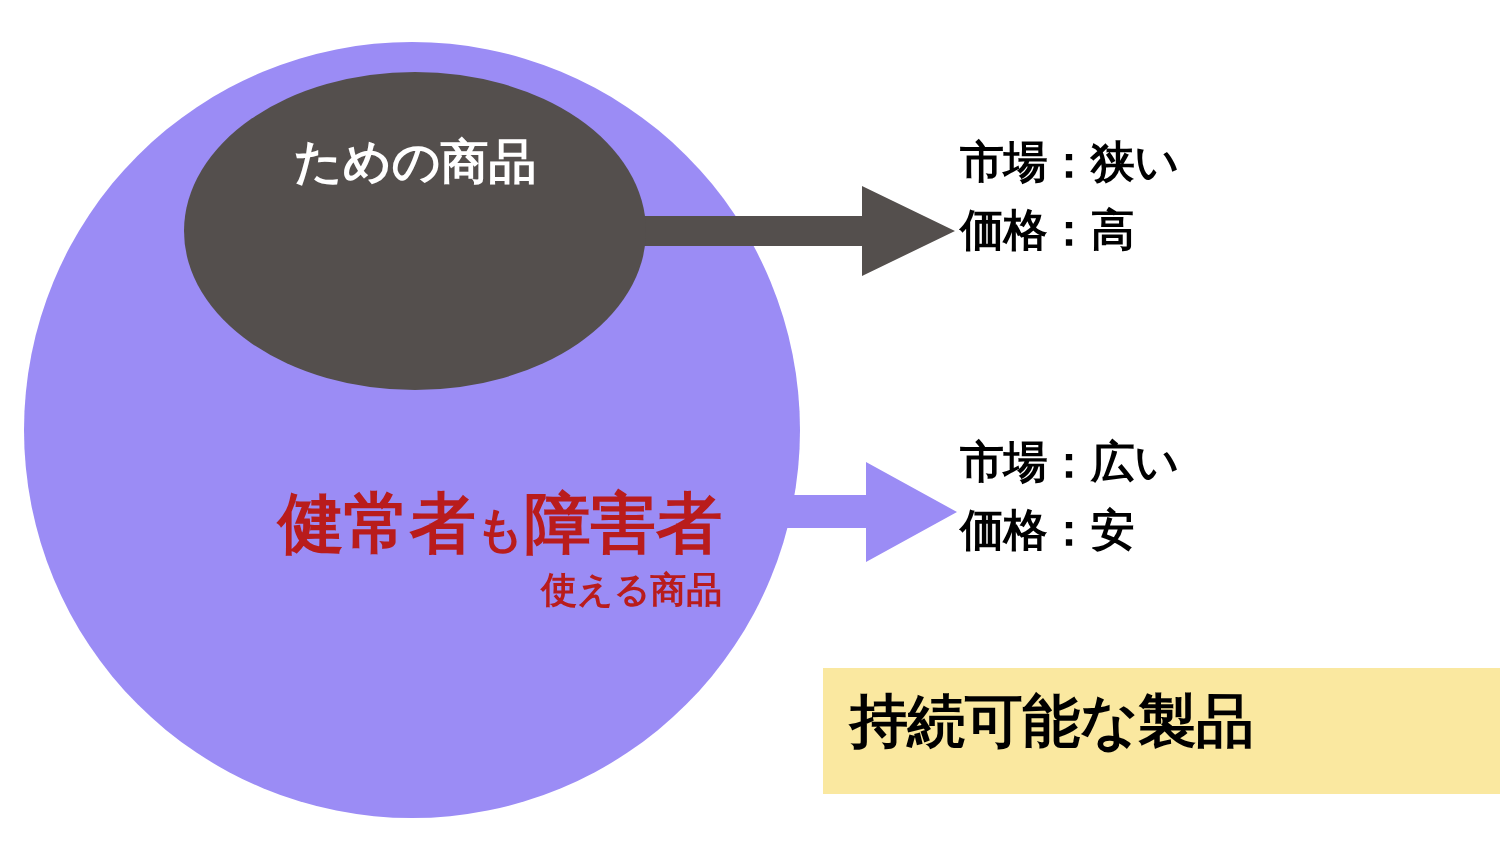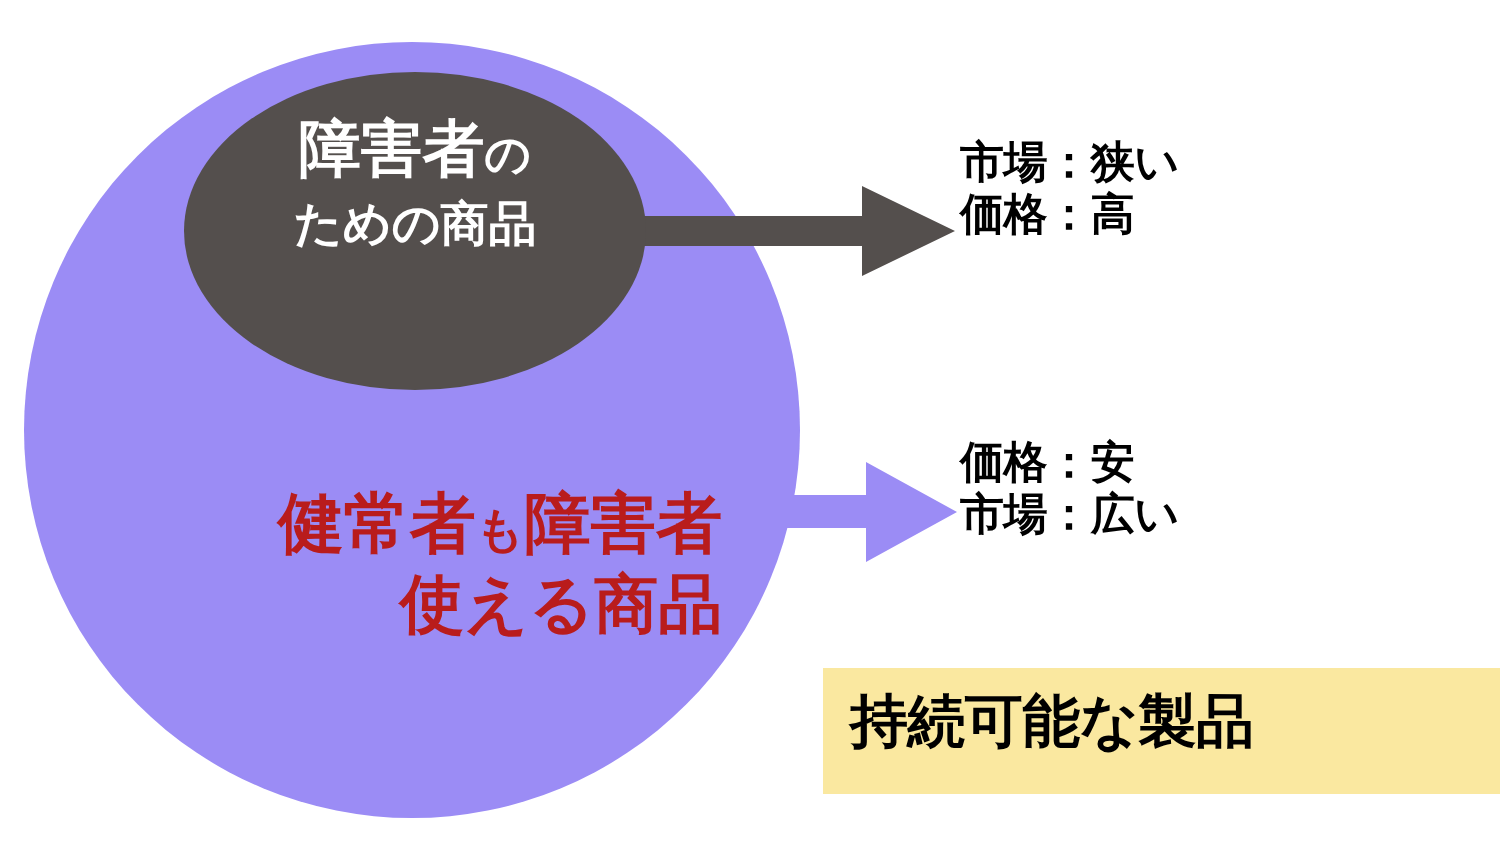--- a/index.html
+++ b/index.html
@@ -63,35 +63,35 @@
     color: #b91c1c;
   }
   #outer-label .line1 {
     font-size: 66px;
     display: block;
   }
   #outer-label .line1 .small {
     font-size: 48px;
   }
   #outer-label .line2 {
-    font-size: 64px;
+    font-size: 36px;
     display: block;
     margin-top: 16px;
   }
 
   
   .callout {
     color: #000000;
     font-size: 44px;
   }
   .callout .row {
     display: block;
   }
   .callout .row + .row {
-    margin-top: 8px;
+    margin-top: 24px;
   }
   #callout-top {
     left: 960px;
     top: 140px;
   }
   #callout-bottom {
     left: 960px;
     top: 440px;
   }
 
@@ -121,35 +121,34 @@
     <circle cx="412" cy="430" r="388" fill="#9B8CF5"></circle>
 
     <polygon points="600,216 862,216 862,186 955,231 862,276 862,246 600,246" fill="#544F4D"></polygon>
 
     <ellipse cx="415" cy="231" rx="231" ry="159" fill="#544F4D"></ellipse>
 
     <polygon points="740,495 866,495 866,462 957,512 866,562 866,528 740,528" fill="#9B8CF5"></polygon>
   </svg>
 
   <div class="txt" id="inner-label">
-    <span class="line1"><span>障害者</span><span class="small">の</span></span>
     <span class="line2">ための商品</span>
   </div>
 
   <div class="txt" id="outer-label">
     <span class="line1"><span>健常者</span><span class="small">も</span><span>障害者</span></span>
     <span class="line2">使える商品</span>
   </div>
 
   <div class="txt callout" id="callout-top">
     <span class="row">市場：狭い</span>
     <span class="row">価格：高</span>
   </div>
 
   <div class="txt callout" id="callout-bottom">
+    <span class="row">市場：広い</span>
     <span class="row">価格：安</span>
-    <span class="row">市場：広い</span>
   </div>
 
   <div id="highlight-box"></div>
   <div class="txt" id="highlight-text">持続可能な製品</div>
 
 </div>
 
 </body></html>

